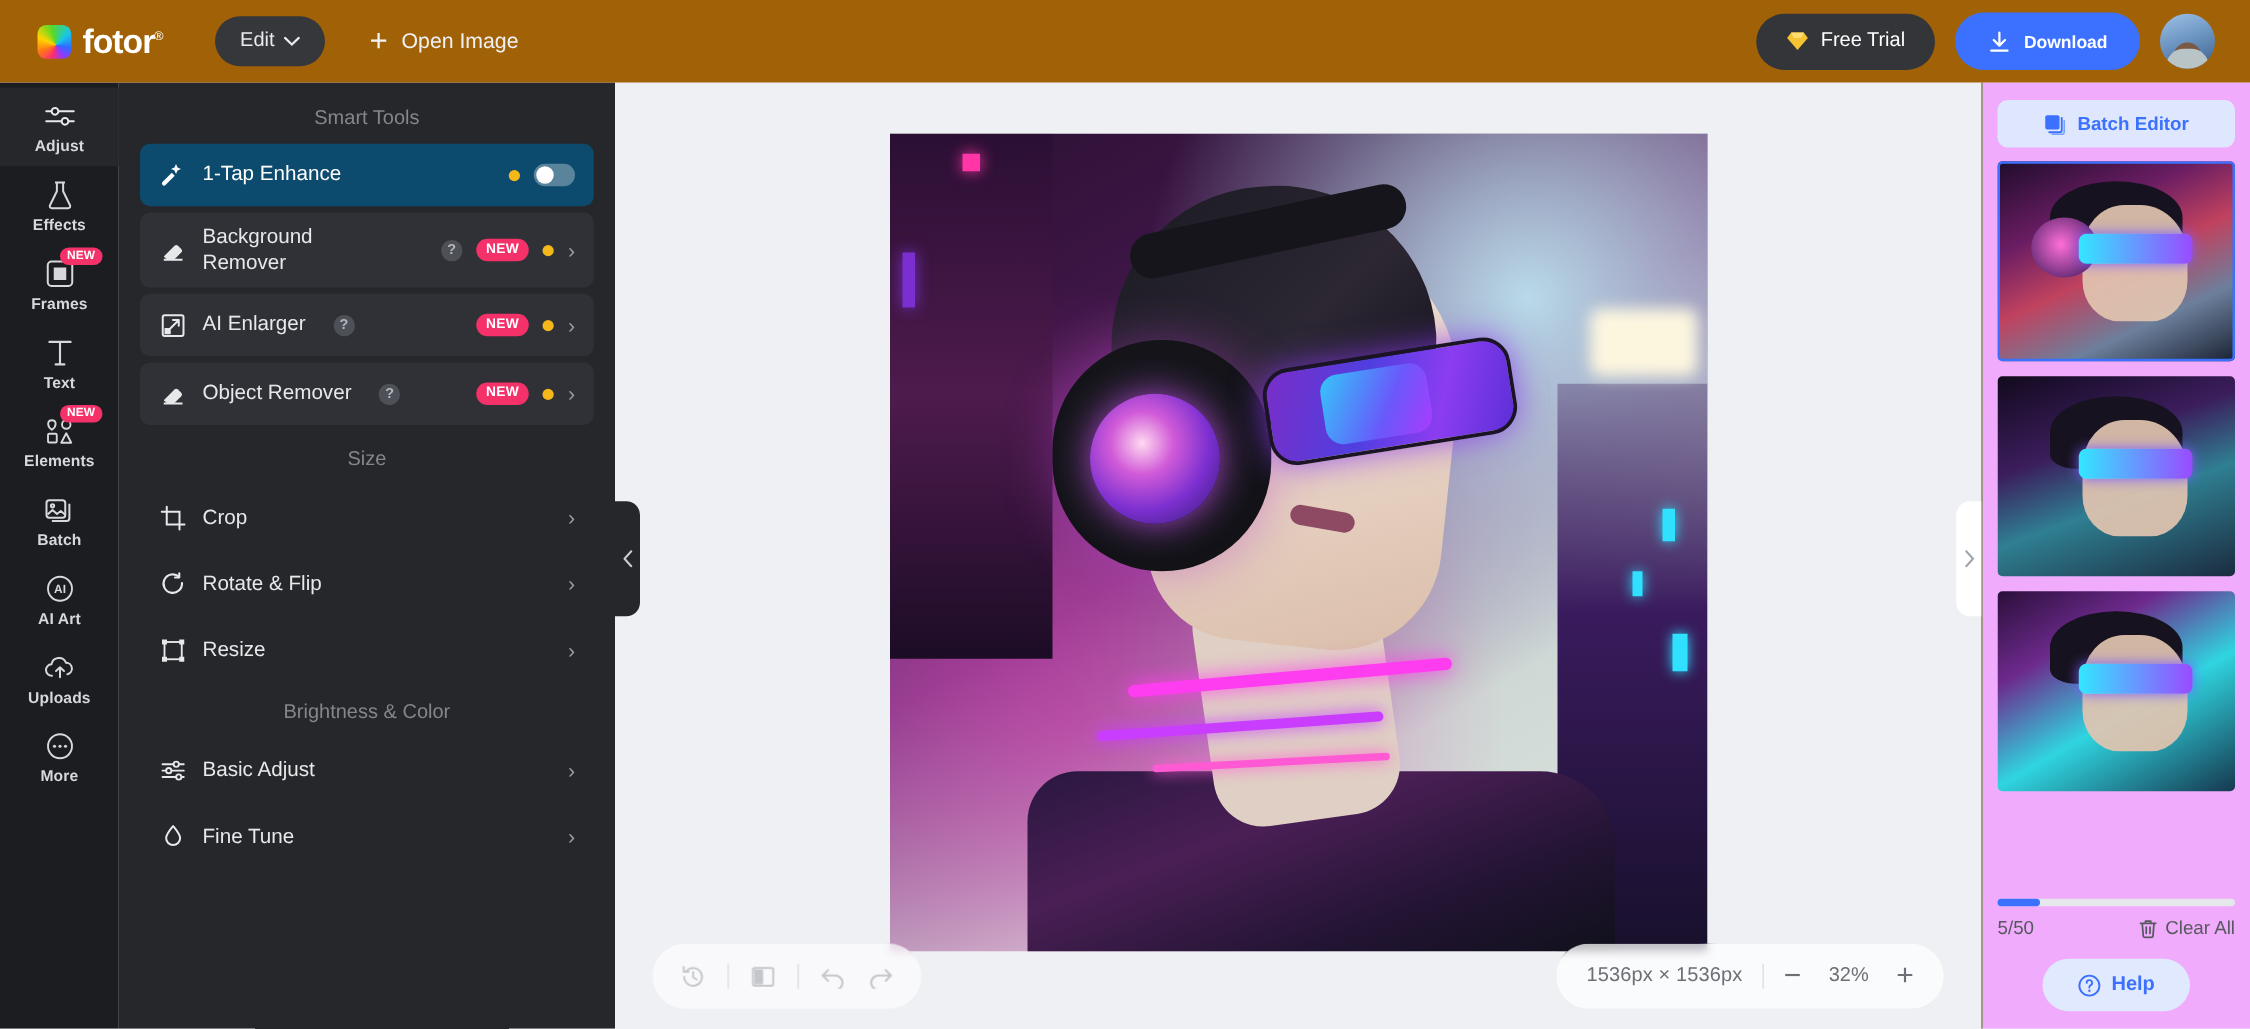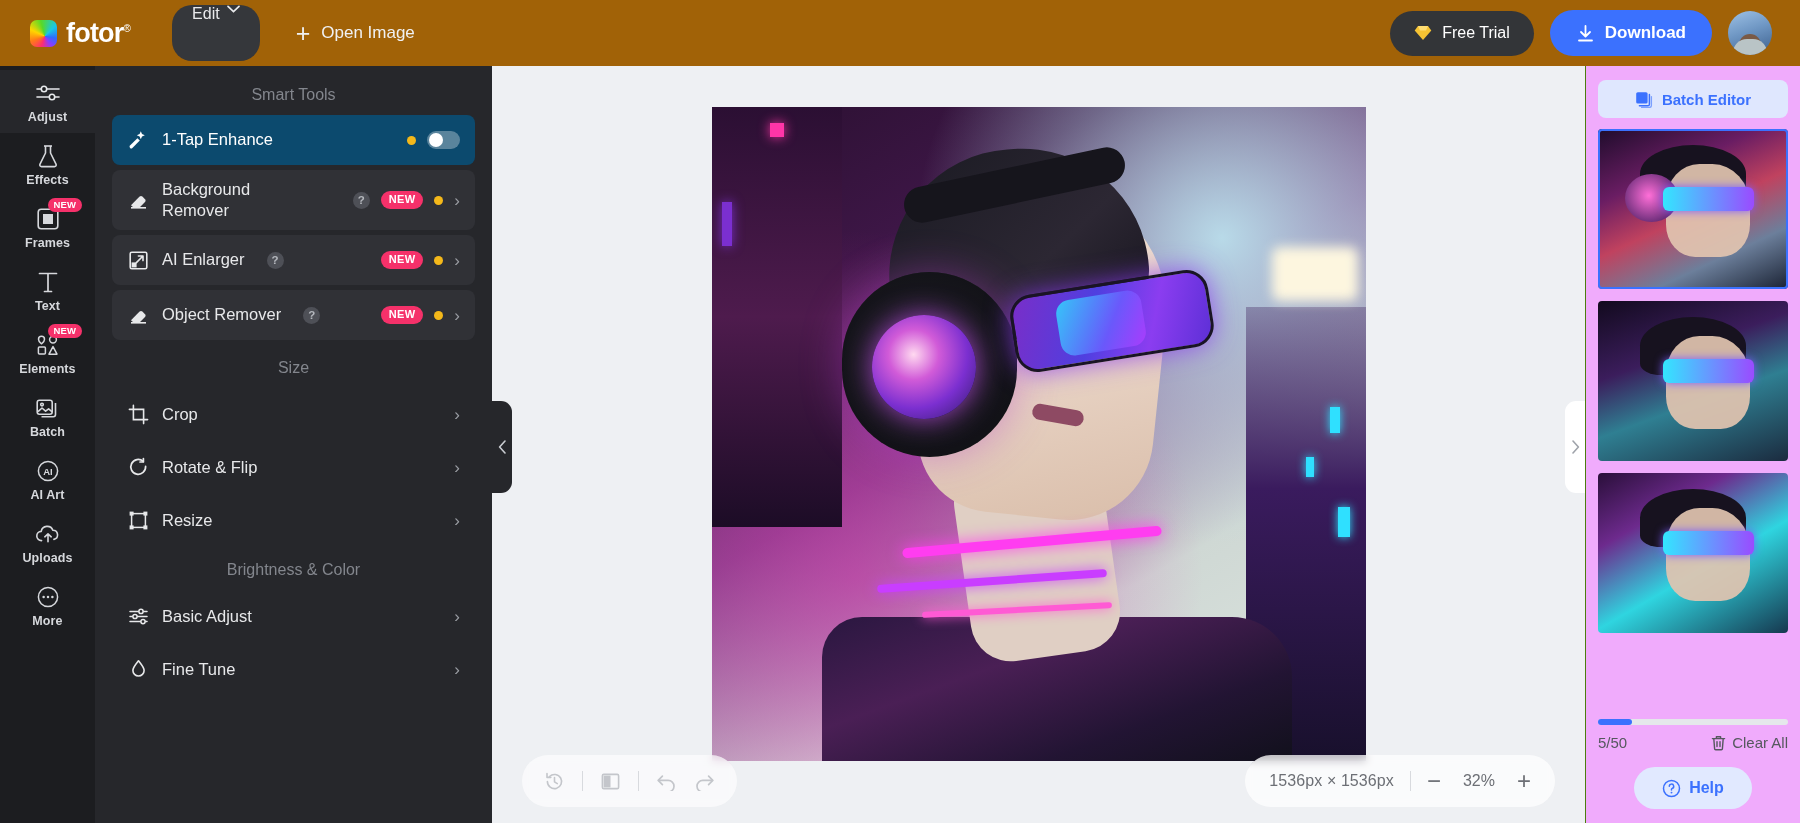--- a/index.html
+++ b/index.html
@@ -22,39 +22,39 @@
     background:
       conic-gradient(from 200deg at 55% 60%,
         #ff2d6f 0deg, #ff7a18 50deg, #ffd500 95deg,
         #57d927 145deg, #19c7e6 205deg, #2f6bff 260deg,
         #8b3bff 305deg, #ff2d6f 360deg);
   }
   .logo-text { color:#fff; font-size:27px; font-weight:700; letter-spacing:-.8px; position:relative; }
   .logo-reg { font-size:10px; vertical-align:super; font-weight:400; }
 
   .edit-btn {
-    margin-left: 42px; height: 56px; padding: 0 20px; border-radius: 20px;
+    margin-left: 42px; height: 40px; padding: 0 20px; border-radius: 20px;
     background: #35373b; color: #e9eaec; font-size: 16px;
-    display: flex; align-items: flex-start; gap: 7px; cursor: pointer;
+    display: flex; align-items: center; gap: 7px; cursor: pointer;
   }
   .open-btn {
     margin-left: 26px; height: 40px; padding: 0 10px; color: #f0f1f3; font-size: 17px;
     display: flex; align-items: center; gap: 11px; cursor: pointer;
   }
   .plus-ic { font-size: 25px; font-weight: 300; line-height: 1; }
 
   .topbar-right { margin-left: auto; display: flex; align-items: center; gap: 16px; padding-right: 6px; }
   .trial-btn {
     height: 45px; padding: 0 24px; border-radius: 23px; background: #333538;
     color: #fff; font-size: 16px; display: flex; align-items: center; gap: 10px; cursor: pointer;
   }
   .gem { font-size: 16px; }
   .dl-btn {
     height: 46px; padding: 0 26px; border-radius: 23px; background: #3b71fe;
-    color: #fff; font-size: 17px; font-weight: 600;
+    color: #fff; font-size: 14px; font-weight: 600;
     display: flex; align-items: center; gap: 10px; cursor: pointer;
   }
   .avatar {
     width: 44px; height: 44px; border-radius: 50%; overflow: hidden;
     background: linear-gradient(160deg,#9ec2e6 0%,#6f97c4 45%,#3c5f8c 100%);
     position: relative; cursor: pointer; flex: 0 0 44px;
   }
   .avatar::after {
     content:""; position:absolute; left:50%; top:52%; transform:translateX(-50%);
     width:22px; height:22px; border-radius:50% 50% 40% 40%; background:#7a5a46;

